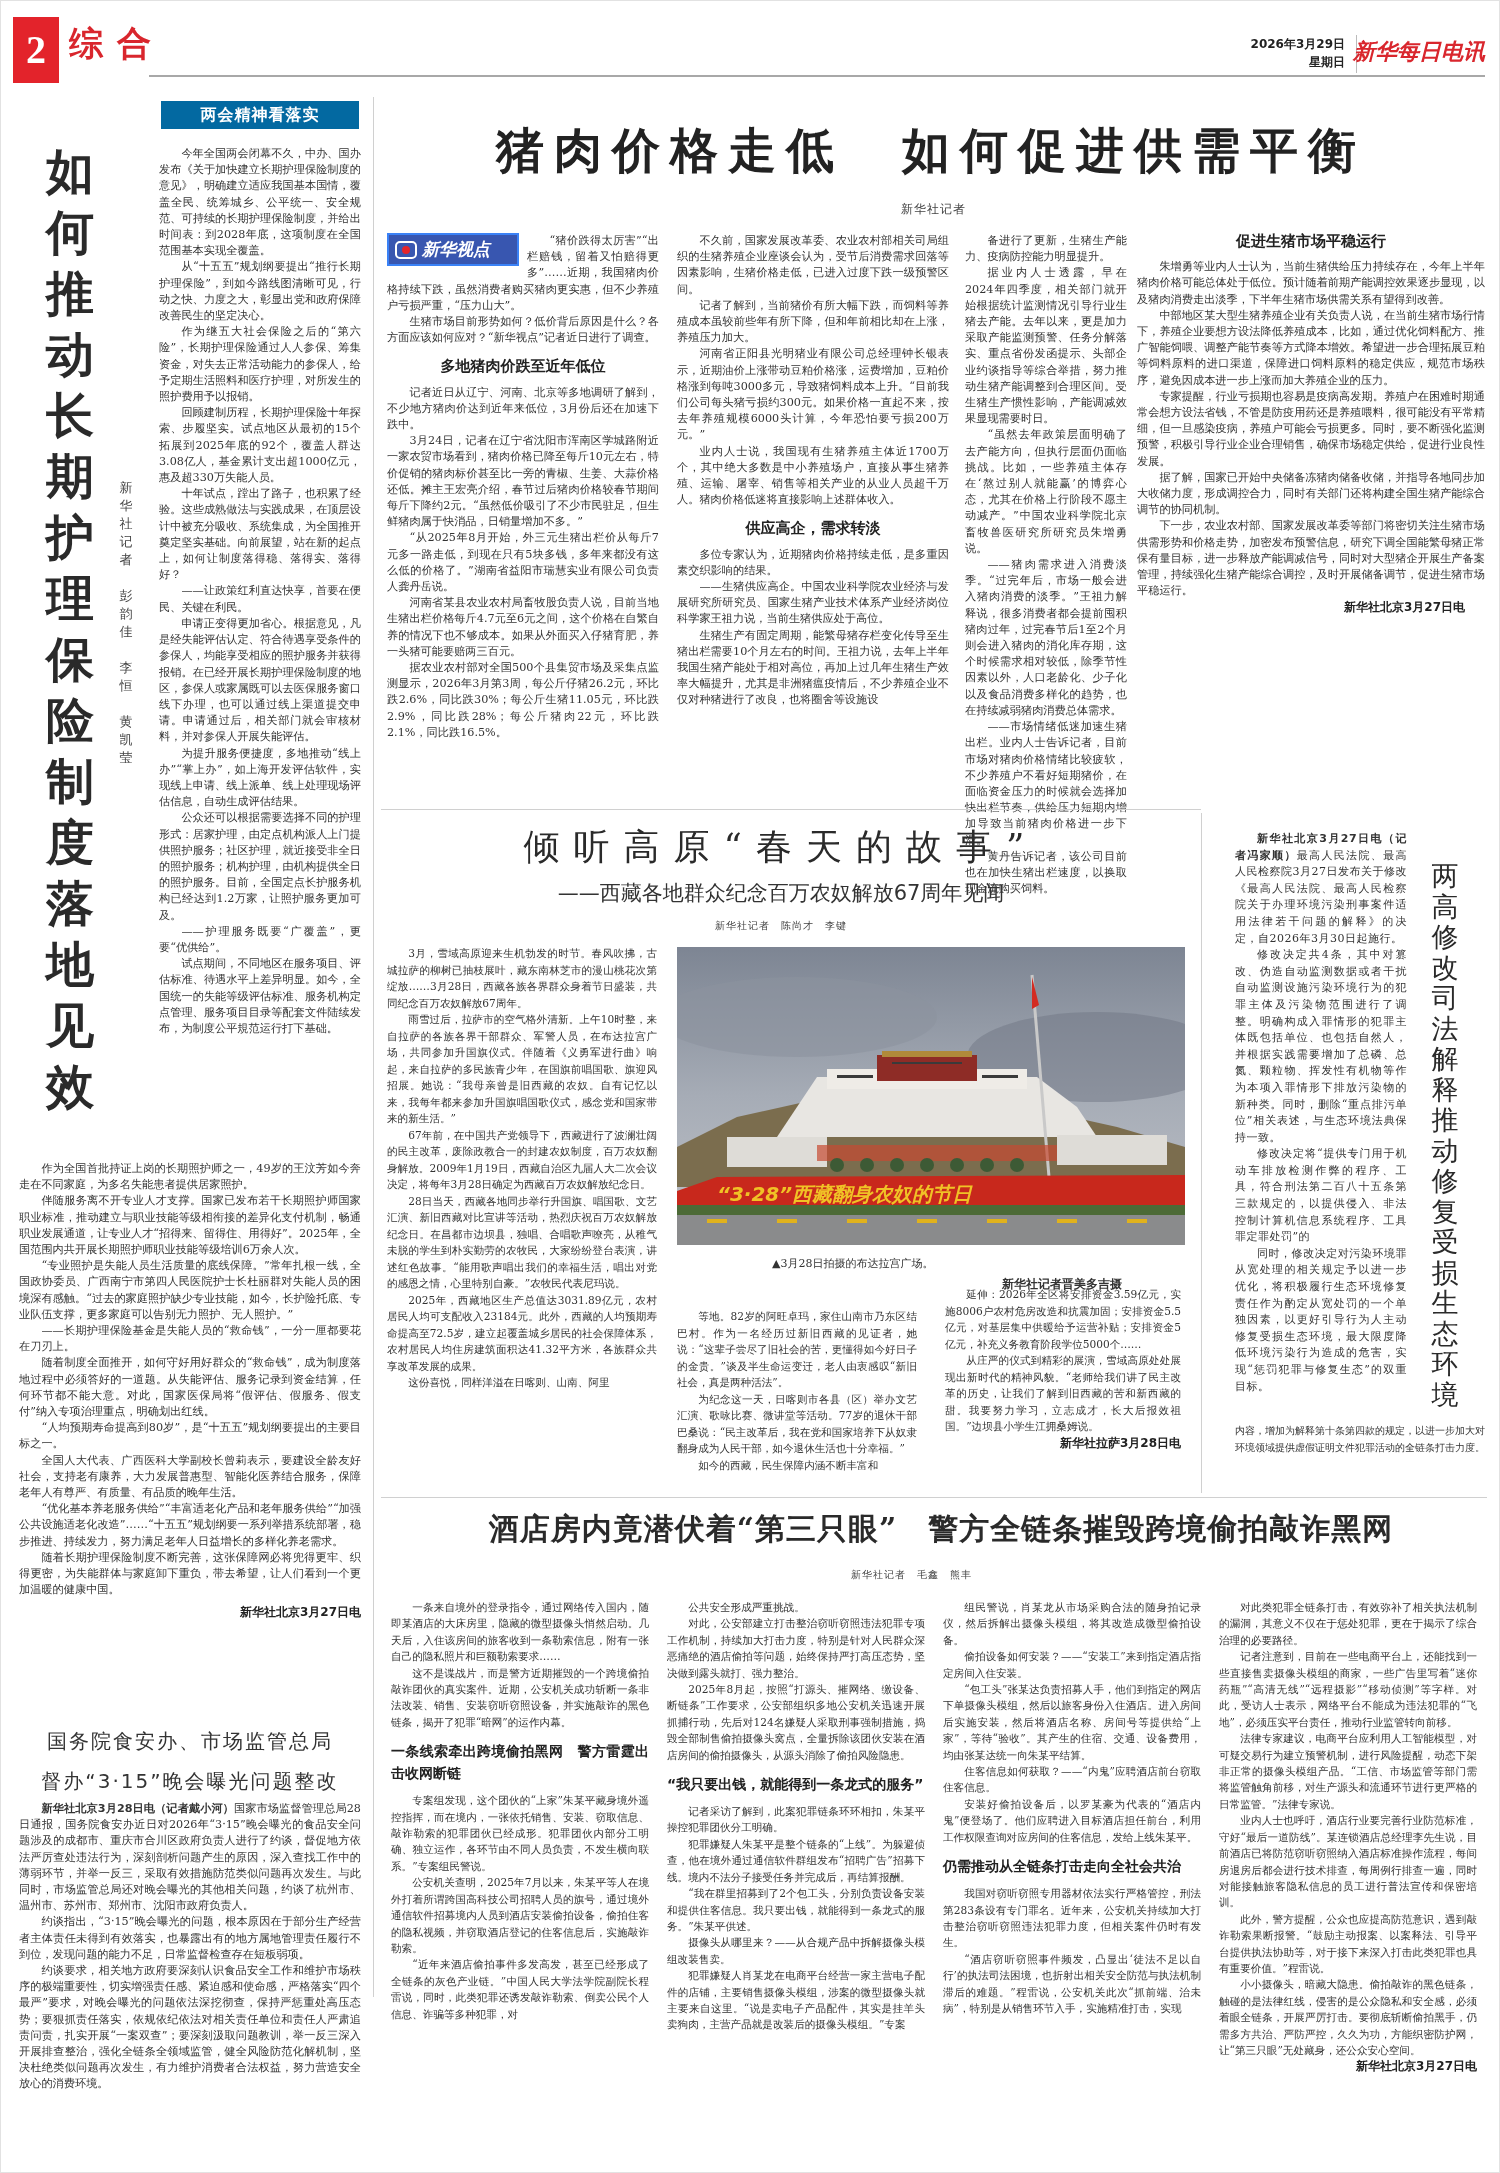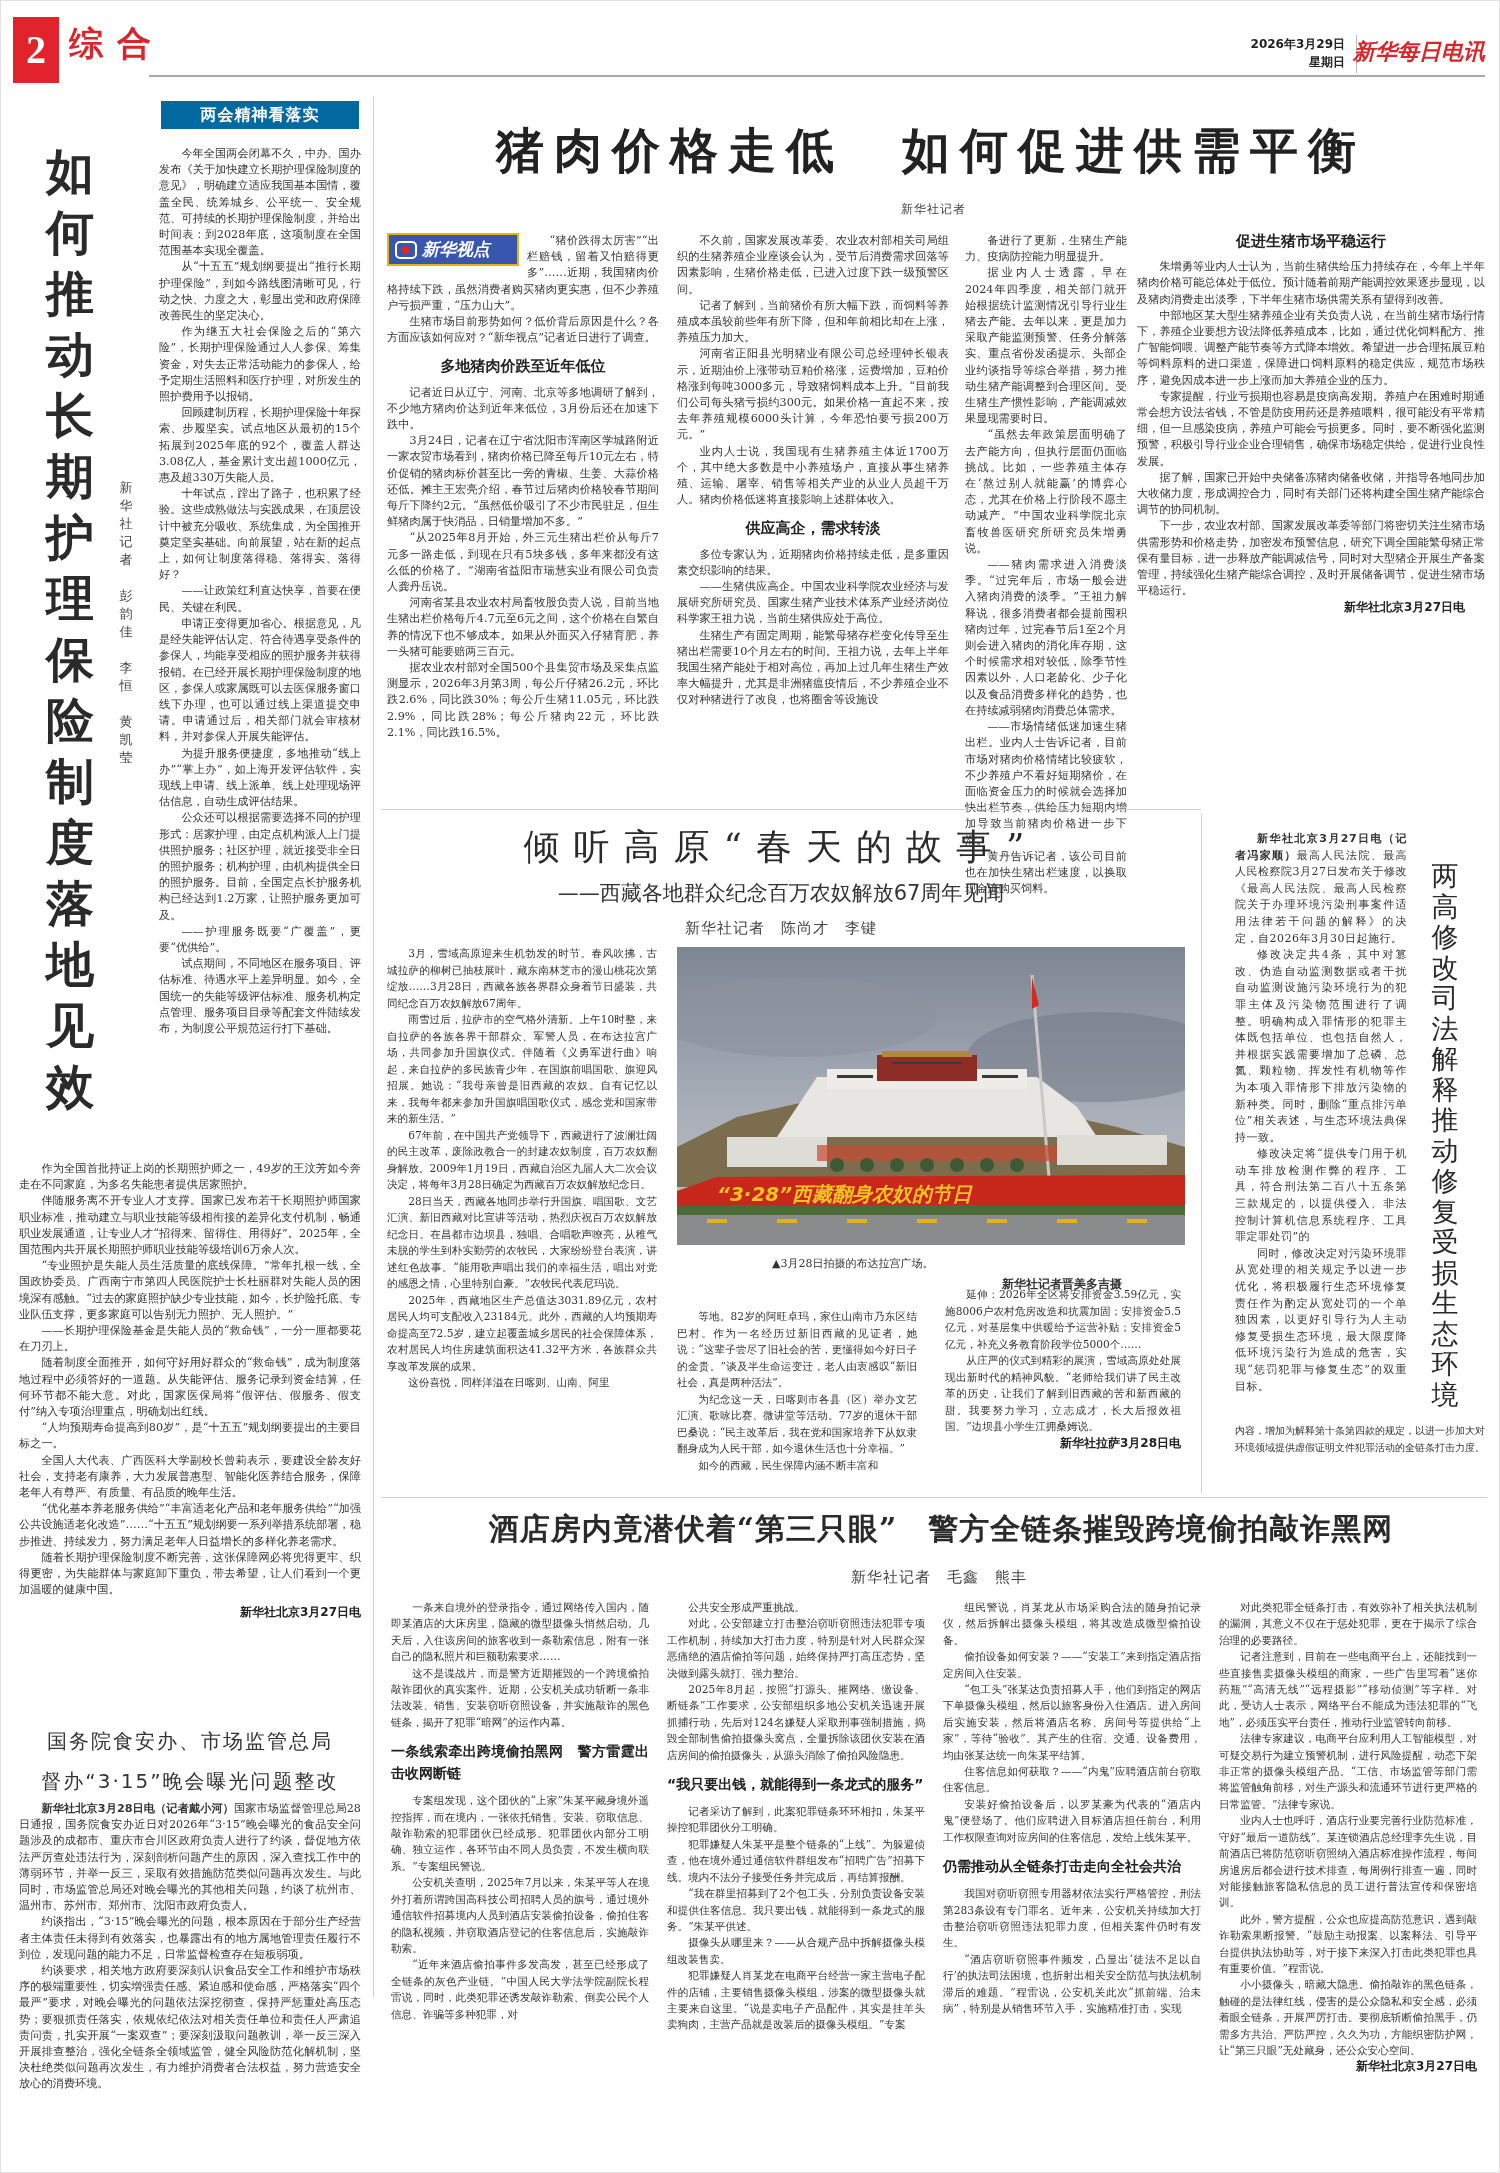--- a/index.html
+++ b/index.html
@@ -14,41 +14,41 @@
   .masthead-rule { position: absolute; left: 136px; right: 0; top: 60px; height: 2px; background: #a8a8a8; }
   .date-block { position: absolute; right: 140px; top: 20px; text-align: right; font-family: "DejaVu Sans", sans-serif; font-size: 12px; color: #222; line-height: 18px; font-weight: bold; }
   .date-sep { position: absolute; right: 128px; top: 20px; width: 1px; height: 38px; background: #bbb; }
   .brand { position: absolute; right: 0; top: 22px; color: #d9262d; font-size: 22px; font-weight: bold; font-family: "DejaVu Serif", serif; font-style: italic; }
 
   
   .col-text { font-size: 11.2px; line-height: 16.2px; color: #333; text-align: justify; }
   .col-text p { text-indent: 2em; }
   .sub-head { font-family: "DejaVu Sans", sans-serif; font-weight: bold; font-size: 15px; text-align: center; color: #222; margin: 12px 0 10px; }
   .dateline { font-family: "DejaVu Sans", sans-serif; font-weight: bold; font-size: 12px; text-align: right; color: #222; }
-  .byline { font-size: 15px; color: #444; text-align: center; letter-spacing: 1px; }
+  .byline { font-size: 10px; color: #444; text-align: center; letter-spacing: 1px; }
 
   
   .tag-red { position: absolute; left: 160px; top: 100px; width: 198px; height: 28px; background: #0369a1; color: #fff; font-family: "DejaVu Sans", sans-serif; font-size: 16px; font-weight: bold; text-align: center; line-height: 28px; letter-spacing: 1px; }
   .vtitle { position: absolute; left: 38px; top: 140px; width: 62px; font-family: "DejaVu Serif", serif; font-size: 48px; line-height: 61px; font-weight: bold; color: #2a2a2a; text-align: center; }
   .vtitle span { display: block; }
   .vbyline { position: absolute; left: 115px; top: 478px; width: 20px; font-size: 13px; line-height: 18px; color: #444; text-align: center; }
   .vbyline span { display: block; }
   .ins-col-a { position: absolute; left: 158px; top: 145px; width: 202px; }
   .ins-col-b { position: absolute; left: 18px; top: 1160px; width: 342px; }
 
   
   .food-title { position: absolute; left: 18px; top: 1720px; width: 342px; text-align: center; font-family: "DejaVu Sans", sans-serif; font-size: 20px; line-height: 40px; color: #333; letter-spacing: 2px; }
   .food-body { position: absolute; left: 18px; top: 1800px; width: 342px; }
 
   .vrule { position: absolute; width: 1px; background: #d0d0d0; }
 
   
   .pork-title { position: absolute; left: 380px; top: 118px; width: 1100px; text-align: center; font-family: "DejaVu Serif", serif; font-weight: bold; font-size: 48px; letter-spacing: 10px; color: #222; }
   .pork-byline { position: absolute; left: 900px; top: 200px; font-size: 12px; color: #444; letter-spacing: 1px; }
-  .xh-badge { display: flex; align-items: center; width: 132px; height: 33px; border: 2px solid #eab308; background: #3856b0; color: #fff; font-family: "DejaVu Sans", sans-serif; font-weight: bold; font-style: italic; font-size: 17px; padding-left: 6px; gap: 5px; float: left; margin: 0 8px 4px 0; }
+  .xh-badge { display: flex; align-items: center; width: 132px; height: 33px; border: 2px solid #3b82f6; background: #3856b0; color: #fff; font-family: "DejaVu Sans", sans-serif; font-weight: bold; font-style: italic; font-size: 17px; padding-left: 6px; gap: 5px; float: left; margin: 0 8px 4px 0; }
   .xh-badge .cam { width: 22px; height: 18px; border: 2px solid #fff; border-radius: 5px; position: relative; }
   .xh-badge .cam::after { content: ""; position: absolute; left: 5px; top: 3px; width: 8px; height: 8px; background: #e3232b; border-radius: 50%; }
   .pork-c1 { position: absolute; left: 386px; top: 232px; width: 272px; }
   .pork-c2 { position: absolute; left: 676px; top: 232px; width: 272px; }
   .pork-c3 { position: absolute; left: 964px; top: 232px; width: 162px; }
   .pork-c4 { position: absolute; left: 1136px; top: 232px; width: 348px; }
 
   
   .tib-title { position: absolute; left: 380px; top: 822px; width: 800px; text-align: center; font-size: 36px; letter-spacing: 14px; color: #2a2a2a; font-family: "DejaVu Serif", serif; }
   .tib-sub { position: absolute; left: 380px; top: 878px; width: 800px; text-align: center; font-family: "DejaVu Sans", sans-serif; font-size: 21px; color: #333; }

